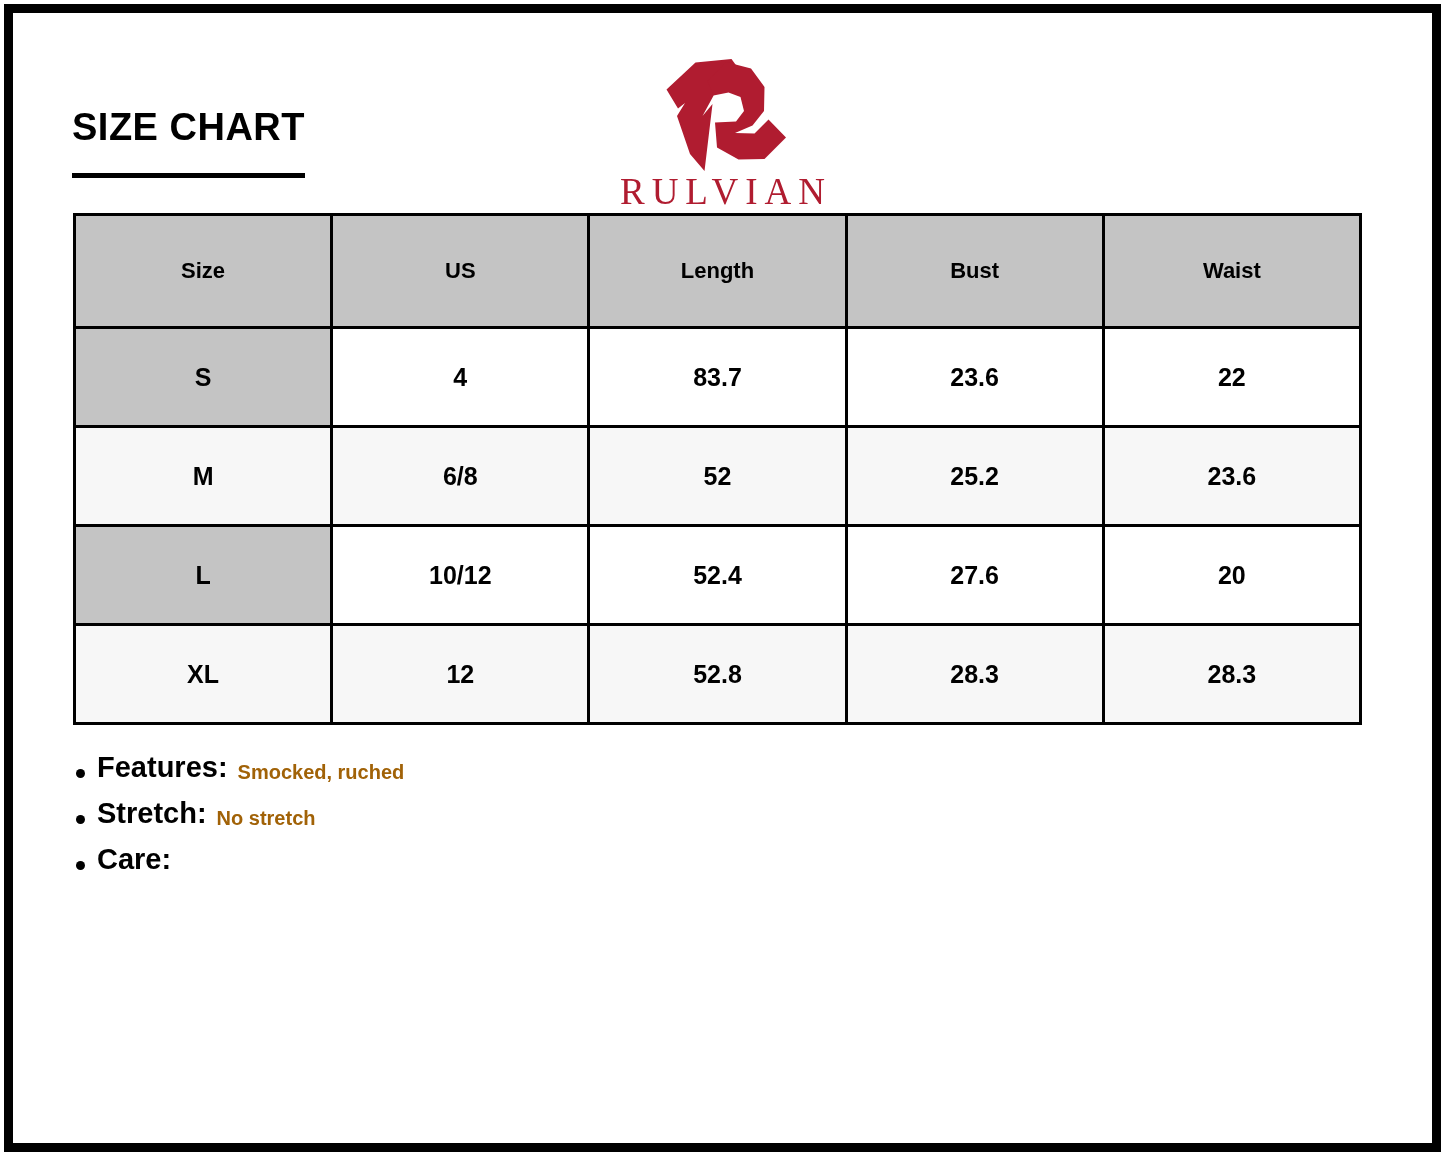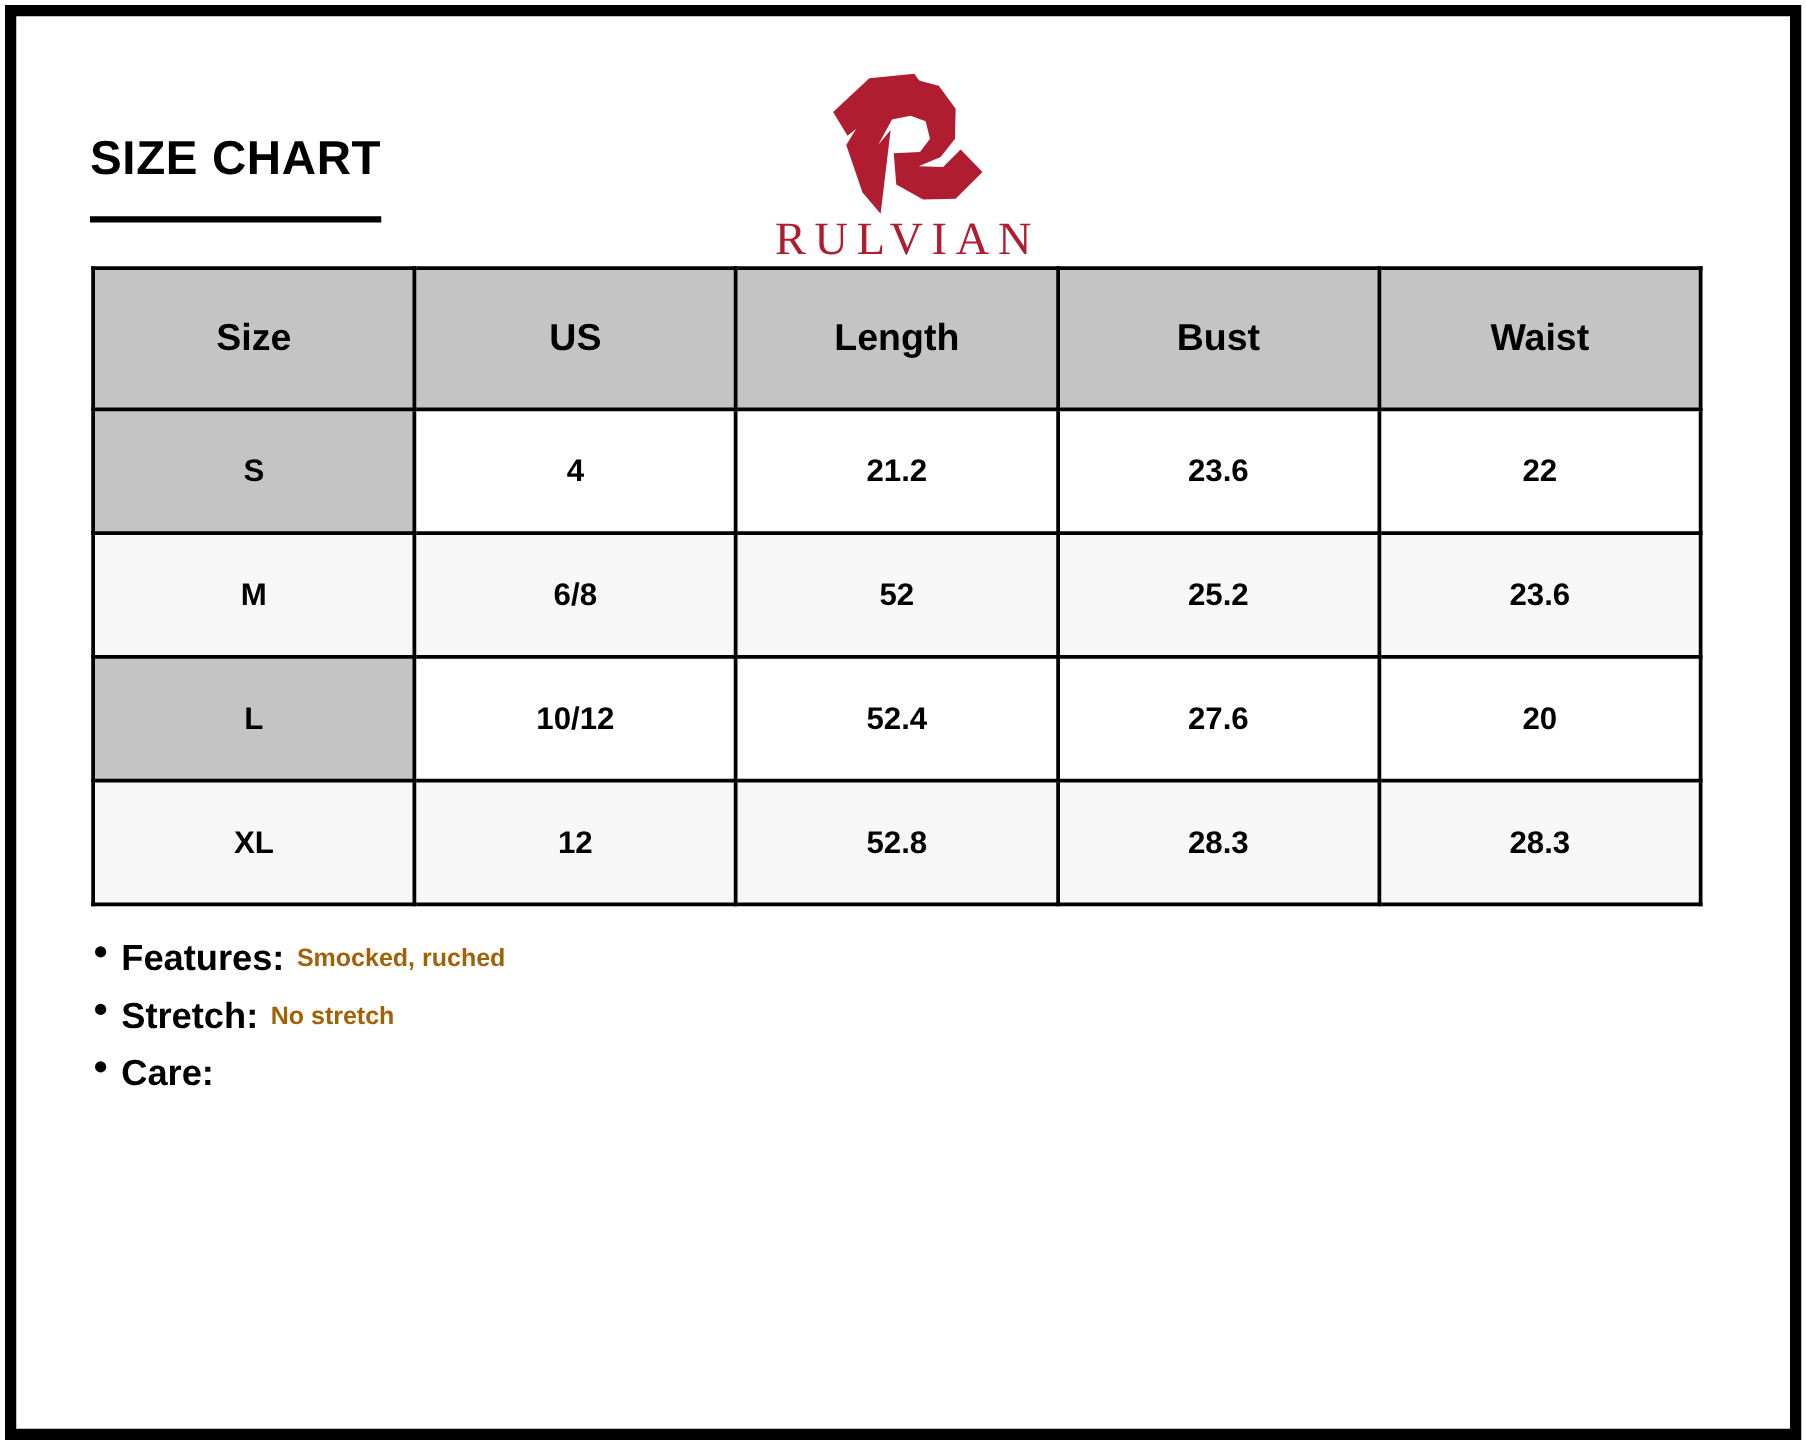--- a/index.html
+++ b/index.html
@@ -107,21 +107,21 @@
     text-align: center;
     vertical-align: middle;
     font-size: 24px;
     font-weight: bold;
     color: #000000;
     padding: 0;
   }
   table.size-table thead th {
     height: 110px;
     background: #C4C4C4;
-    font-size: 30px;
+    font-size: 22px;
   }
   table.size-table tbody td {
     height: 96px;
     background: #ffffff;
     font-size: 25px;
   }
   table.size-table tbody tr.alt td {
     background: #F7F7F7;
   }
   table.size-table tbody td.size-cell {
@@ -132,21 +132,21 @@
   .spec-list {
     position: absolute;
     left: 63px;
     top: 738px;
     list-style: none;
     margin: 0;
     padding: 0;
   }
   .spec-item {
     display: flex;
-    align-items: center;
+    align-items: flex-end;
     margin-bottom: 13px;
     white-space: nowrap;
   }
   .spec-bullet {
     width: 9px;
     height: 9px;
     border-radius: 50%;
     background: #000000;
     display: inline-block;
     margin-right: 12px;
@@ -197,21 +197,21 @@
               <th>US</th>
               <th>Length</th>
               <th>Bust</th>
               <th>Waist</th>
             </tr>
           </thead>
           <tbody>
             <tr class="row-s">
               <td class="size-cell">S</td>
               <td>4</td>
-              <td>21.2</td>
+              <td>83.7</td>
               <td>23.6</td>
               <td>22</td>
             </tr>
             <tr class="alt row-m">
               <td class="size-cell">M</td>
               <td>6/8</td>
               <td>52</td>
               <td>25.2</td>
               <td>23.6</td>
             </tr>

